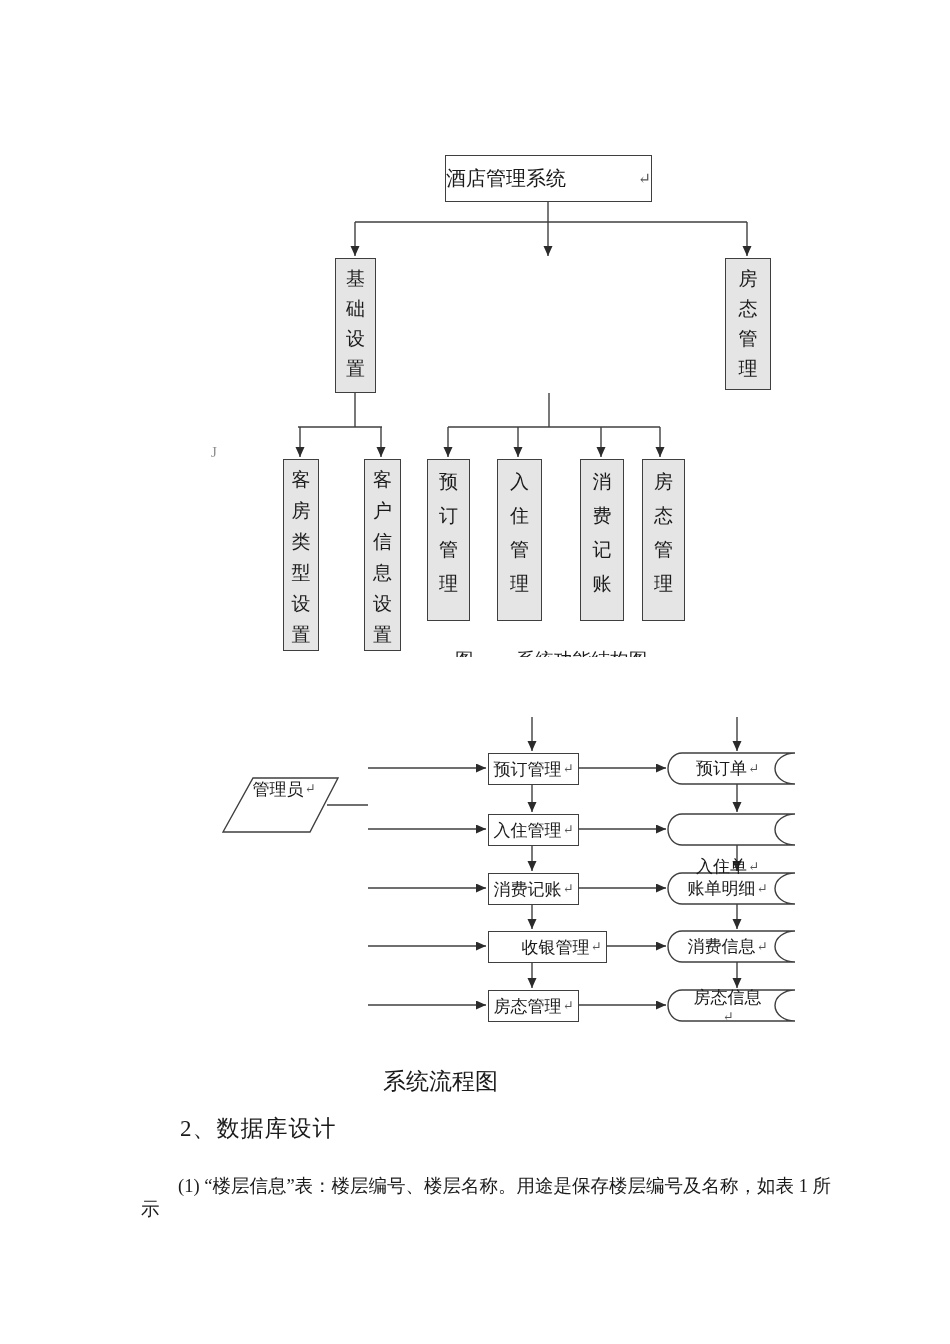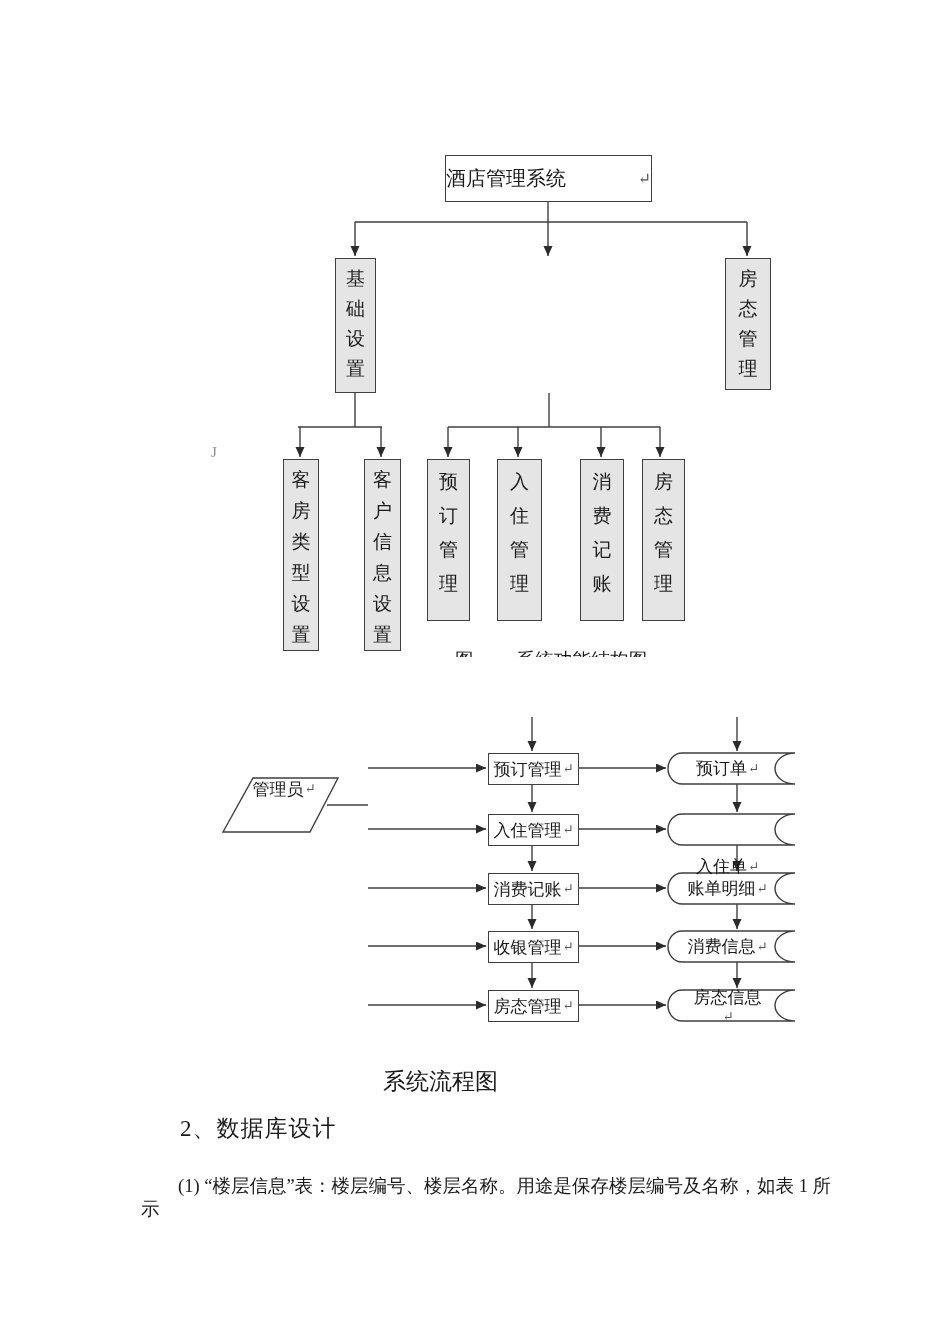--- a/index.html
+++ b/index.html
@@ -158,21 +158,21 @@
       <span class="ret">↵</span>
   </div>
   <div class="pbox" style="left:488px;top:814px;">
     <span>入住管理</span>
       <span class="ret">↵</span>
   </div>
   <div class="pbox" style="left:488px;top:873px;">
     <span>消费记账</span>
       <span class="ret">↵</span>
   </div>
-  <div class="pbox" style="left:488px;top:931px;">
+  <div class="pbox" style="left:488px;top:931px;padding-left:28px;">
     <span>收银管理</span>
       <span class="ret">↵</span>
   </div>
   <div class="pbox" style="left:488px;top:990px;">
     <span>房态管理</span>
       <span class="ret">↵</span>
   </div>
 
   <div class="stext" style="left:680px;top:753px;">
     <span>预订单</span>

